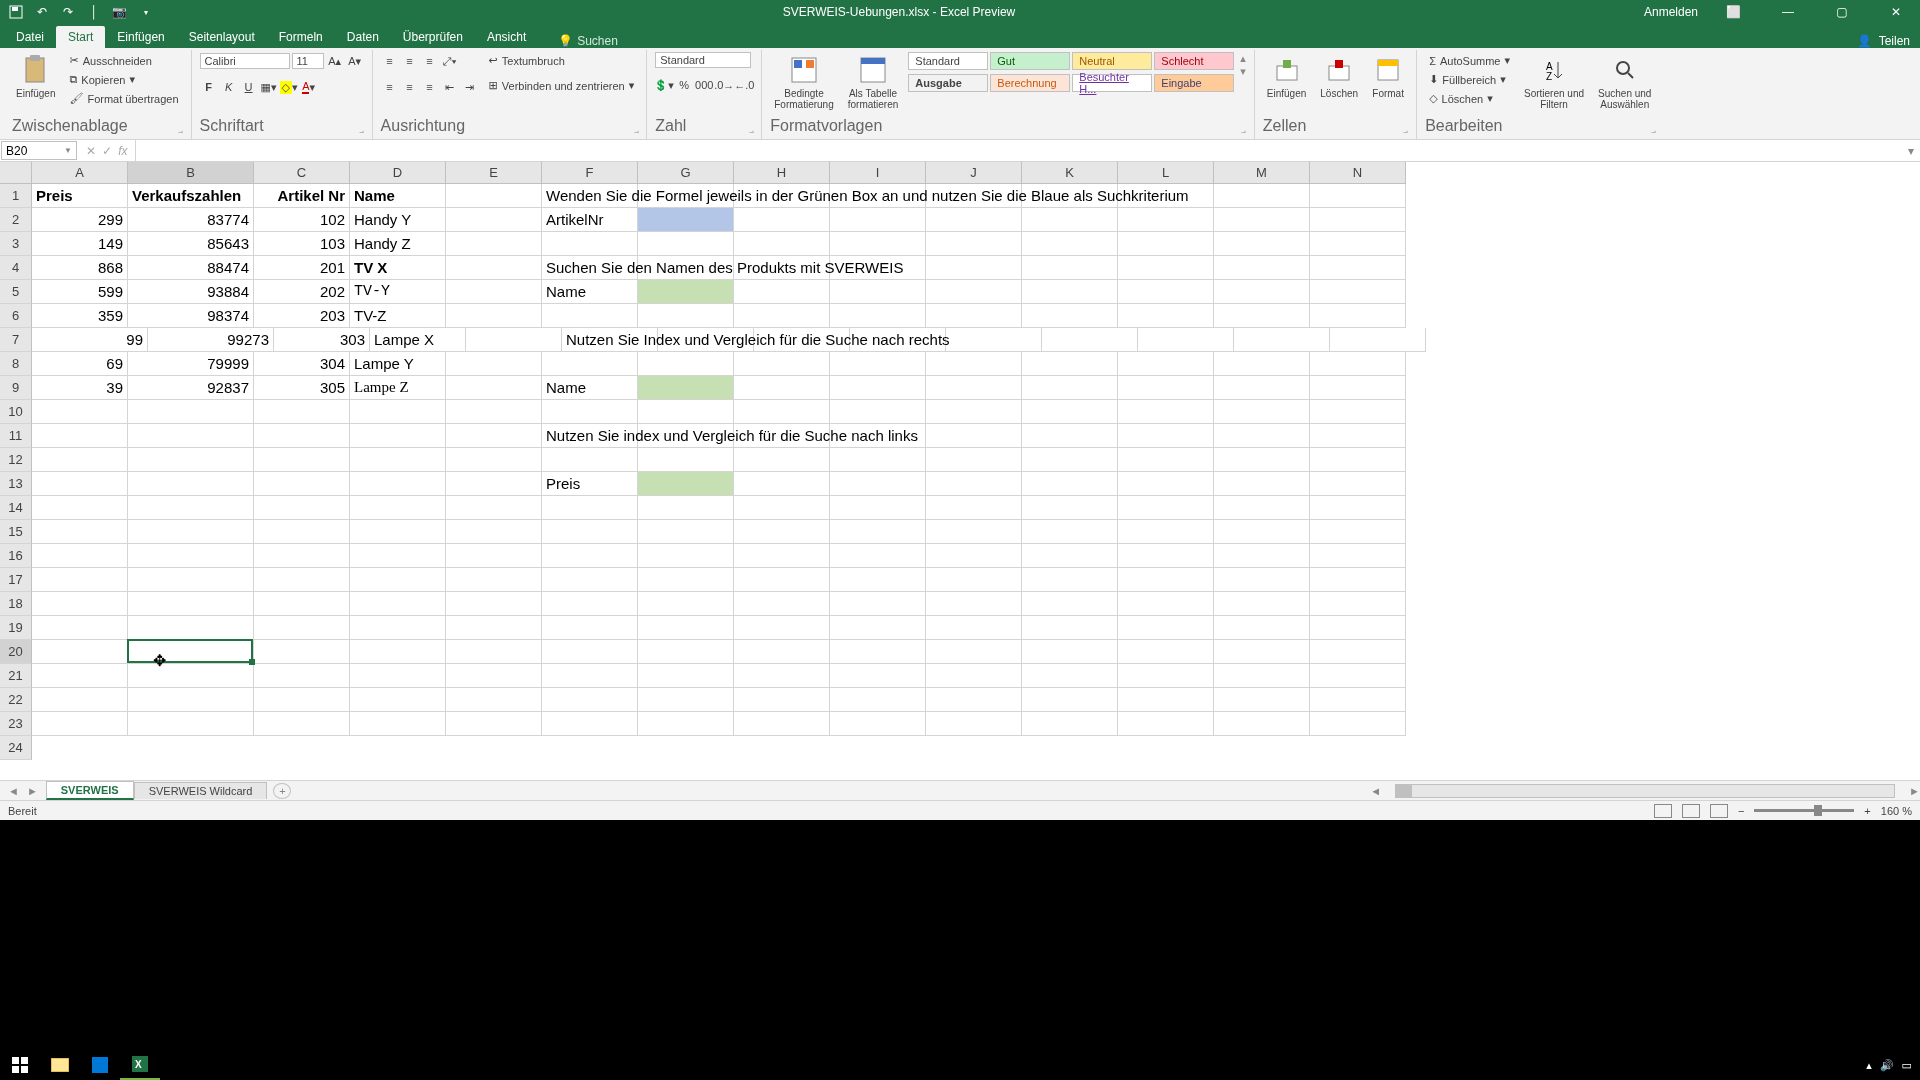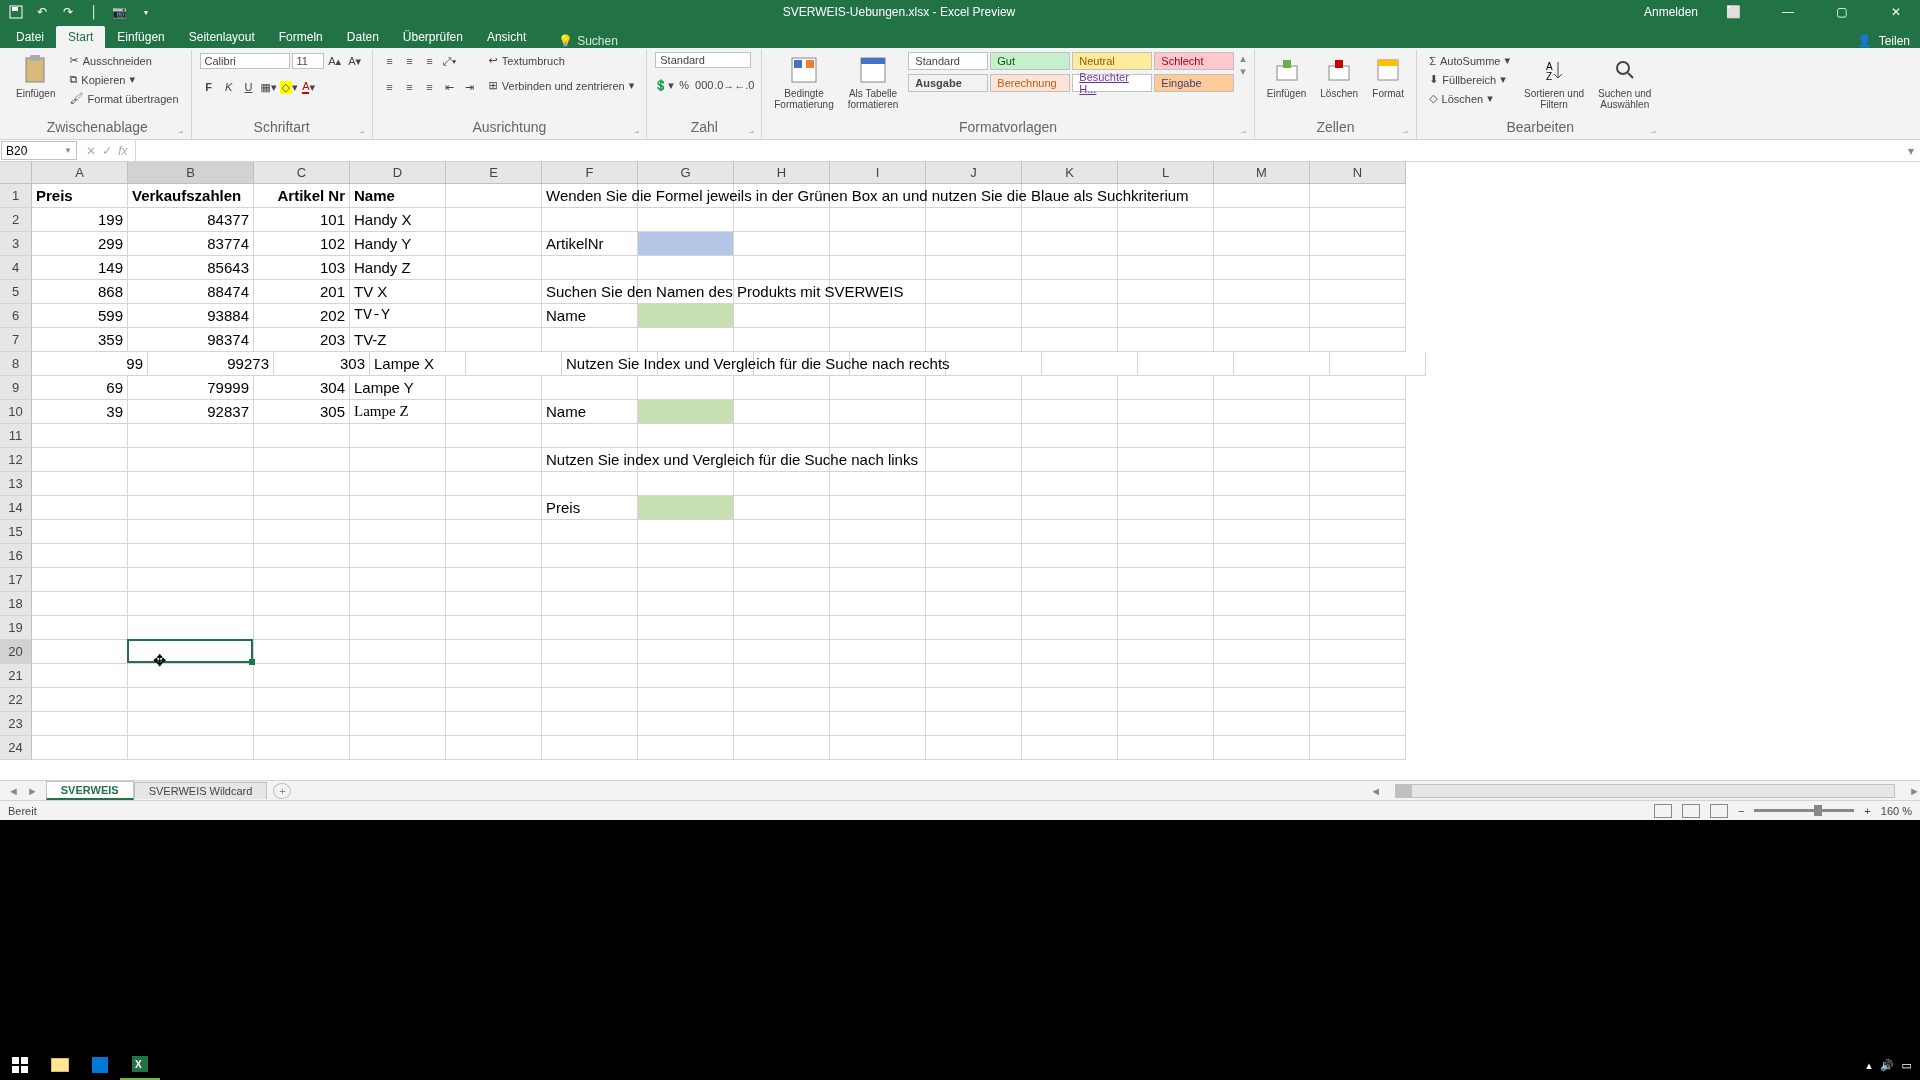--- a/index.html
+++ b/index.html
@@ -17,21 +17,21 @@
 .ribbon-tabs { background: #217346; height: 24px; display: flex; align-items: flex-end; color: #fff; font-size: 12px; padding-left: 4px; }
 .ribbon-tab { padding: 4px 12px; cursor: pointer; }
 .ribbon-tab.active { background: #f3f3f3; color: #217346; border-radius: 2px 2px 0 0; }
 .ribbon-right { margin-left: auto; display: flex; align-items: center; gap: 6px; padding-right: 10px; }
 .tell-me { display: flex; align-items: center; gap: 4px; margin-left: 20px; color: #d4e8dc; }
 
 
 .ribbon { background: #f3f3f3; border-bottom: 1px solid #d4d4d4; height: 92px; display: flex; padding: 2px 4px 0 4px; font-size: 11px; color: #444; }
 .ribbon-group { border-right: 1px solid #d4d4d4; padding: 2px 8px; display: flex; flex-direction: column; justify-content: space-between; }
 .ribbon-group-content { display: flex; gap: 6px; flex: 1; align-items: flex-start; }
-.ribbon-group-label { text-align: center; font-size: 14px; color: #666; padding: 2px 0; position: relative; }
+.ribbon-group-label { font-size: 16px; color: #666; padding: 2px 0; position: relative; }
 .ribbon-group-label::after { content: '⌐'; position: absolute; right: 0; bottom: 0; font-size: 8px; color: #888; transform: rotate(180deg); }
 .ribbon-col { display: flex; flex-direction: column; gap: 2px; }
 .ribbon-row { display: flex; gap: 2px; align-items: center; }
 .ribbon-btn { padding: 2px 4px; display: flex; align-items: center; gap: 4px; cursor: pointer; white-space: nowrap; }
 .big-btn { display: flex; flex-direction: column; align-items: center; gap: 2px; padding: 2px 4px; cursor: pointer; min-width: 40px; }
 .big-btn .icon-box { width: 32px; height: 32px; display: flex; align-items: center; justify-content: center; }
 .big-btn .lbl { font-size: 10px; text-align: center; line-height: 11px; }
 
 
 .font-select { border: 1px solid #c0c0c0; background: #fff; font-size: 11px; padding: 1px 14px 1px 4px; cursor: pointer; }
@@ -429,36 +429,20 @@
         <div class="cell cG" style="width: 96px;"></div>
         <div class="cell cH" style="width: 96px;"></div>
         <div class="cell cI" style="width: 96px;"></div>
         <div class="cell cJ" style="width: 96px;"></div>
         <div class="cell cK" style="width: 96px;"></div>
         <div class="cell cL" style="width: 96px;"></div>
         <div class="cell cM" style="width: 96px;"></div>
         <div class="cell cN" style="width: 96px;"></div>
       </div>
       <div class="grid-row">
-        <div class="cell cA right" style="width: 96px;">199</div>
-        <div class="cell cB right" style="width: 126px;">84377</div>
-        <div class="cell cC right" style="width: 96px;">101</div>
-        <div class="cell cD" style="width: 96px;">Handy X</div>
-        <div class="cell cE" style="width: 96px;"></div>
-        <div class="cell cF" style="width: 96px;"></div>
-        <div class="cell cG" style="width: 96px;"></div>
-        <div class="cell cH" style="width: 96px;"></div>
-        <div class="cell cI" style="width: 96px;"></div>
-        <div class="cell cJ" style="width: 96px;"></div>
-        <div class="cell cK" style="width: 96px;"></div>
-        <div class="cell cL" style="width: 96px;"></div>
-        <div class="cell cM" style="width: 96px;"></div>
-        <div class="cell cN" style="width: 96px;"></div>
-      </div>
-      <div class="grid-row">
         <div class="cell cA right" style="width: 96px;">299</div>
         <div class="cell cB right" style="width: 126px;">83774</div>
         <div class="cell cC right" style="width: 96px;">102</div>
         <div class="cell cD" style="width: 96px;">Handy Y</div>
         <div class="cell cE" style="width: 96px;"></div>
         <div class="cell cF" style="width: 96px;">ArtikelNr</div>
         <div class="cell cG blue" style="width: 96px;"></div>
         <div class="cell cH" style="width: 96px;"></div>
         <div class="cell cI" style="width: 96px;"></div>
         <div class="cell cJ" style="width: 96px;"></div>
@@ -480,21 +464,21 @@
         <div class="cell cJ" style="width: 96px;"></div>
         <div class="cell cK" style="width: 96px;"></div>
         <div class="cell cL" style="width: 96px;"></div>
         <div class="cell cM" style="width: 96px;"></div>
         <div class="cell cN" style="width: 96px;"></div>
       </div>
       <div class="grid-row">
         <div class="cell cA right" style="width: 96px;">868</div>
         <div class="cell cB right" style="width: 126px;">88474</div>
         <div class="cell cC right" style="width: 96px;">201</div>
-        <div class="cell cD" style="width: 96px;">TV X</div>
+        <div class="cell cD" style="width: 96px; font-weight: bold;">TV X</div>
         <div class="cell cE" style="width: 96px;"></div>
         <div class="cell cF" style="width: 96px; overflow: visible; z-index: 5; position: relative;">Suchen Sie den Namen des Produkts mit SVERWEIS</div>
         <div class="cell cG" style="width: 96px;"></div>
         <div class="cell cH" style="width: 96px;"></div>
         <div class="cell cI" style="width: 96px;"></div>
         <div class="cell cJ" style="width: 96px;"></div>
         <div class="cell cK" style="width: 96px;"></div>
         <div class="cell cL" style="width: 96px;"></div>
         <div class="cell cM" style="width: 96px;"></div>
         <div class="cell cN" style="width: 96px;"></div>

